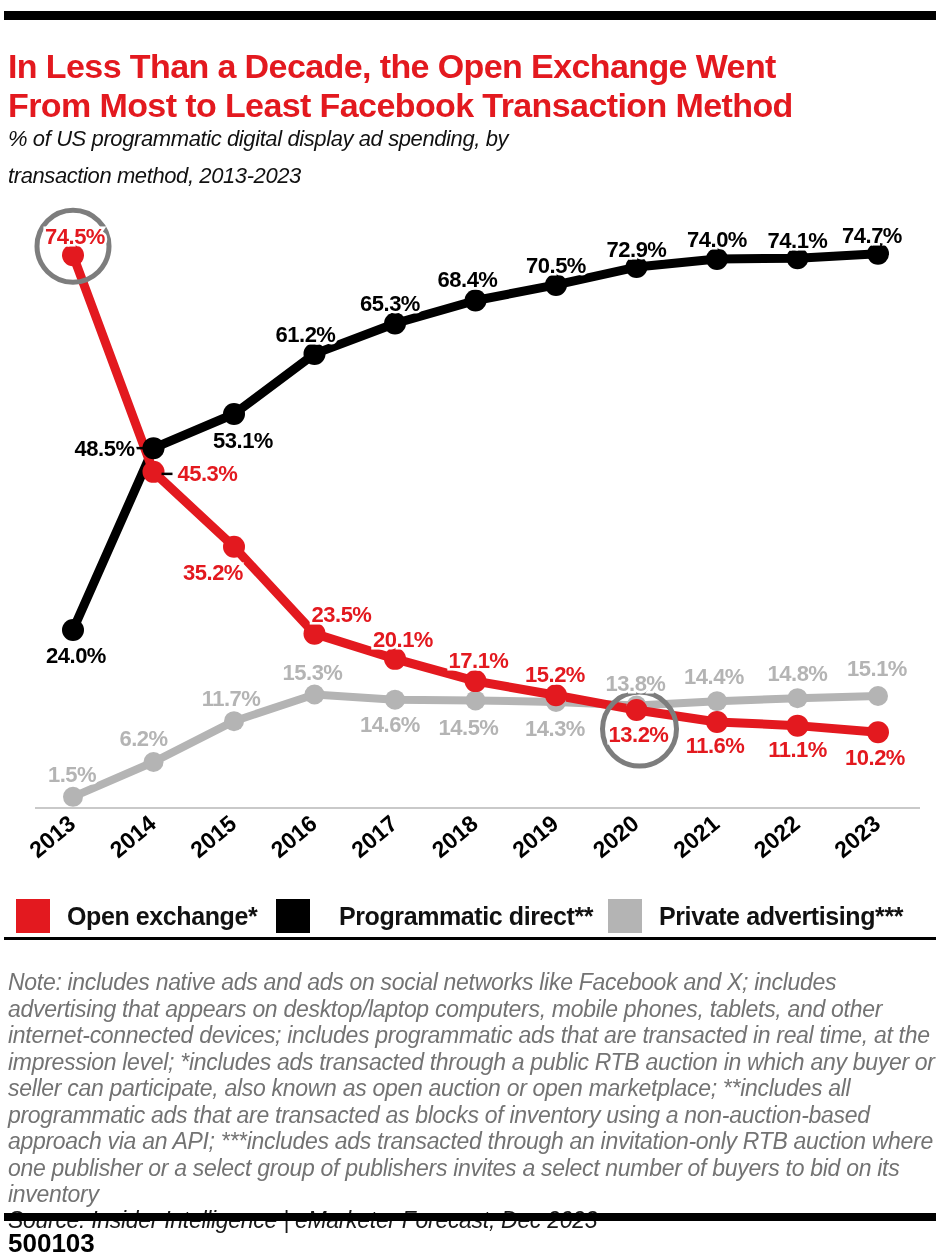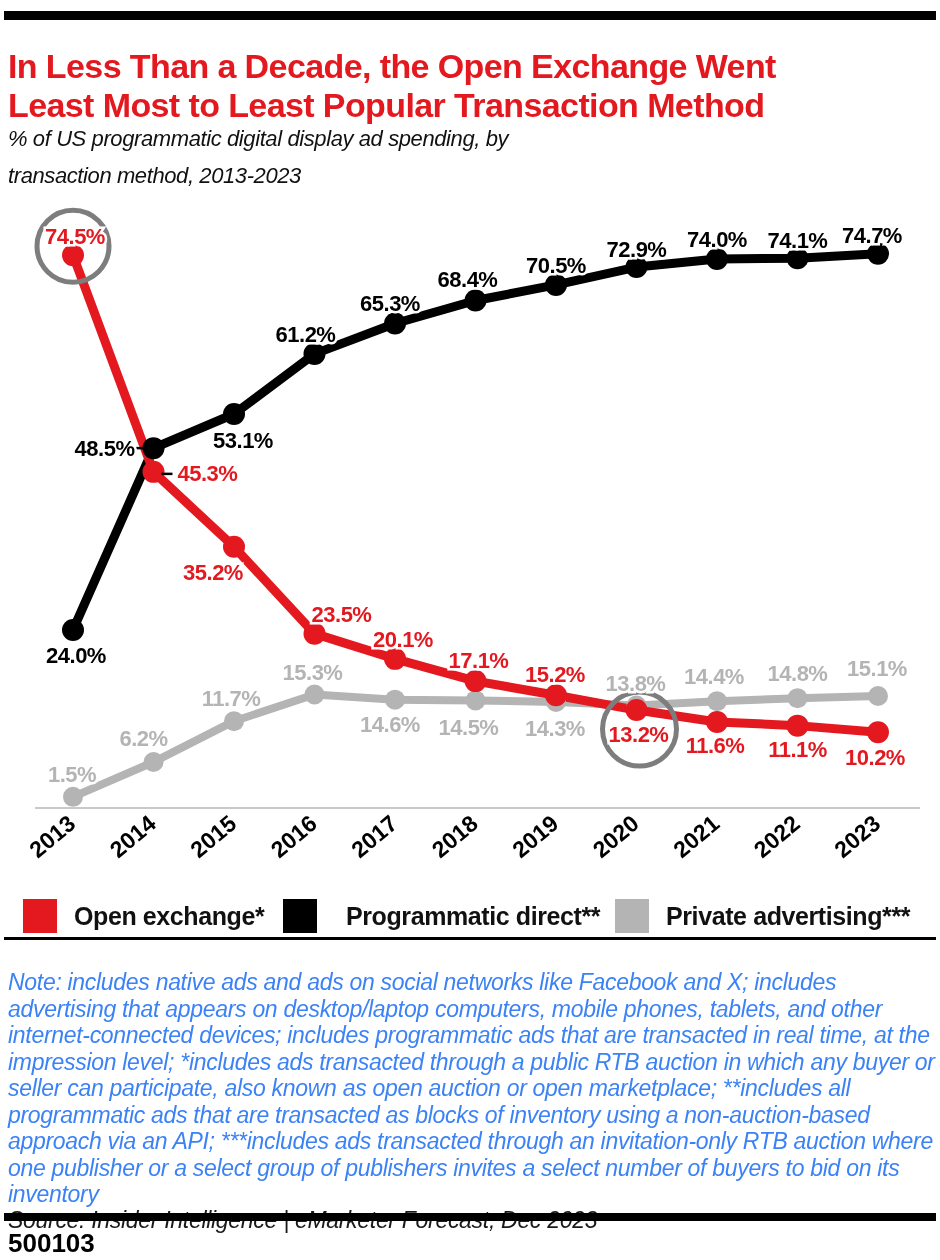--- a/index.html
+++ b/index.html
@@ -14,44 +14,44 @@
     position:absolute;left:8px;top:24px;width:928px;
     font-size:34px;line-height:39px;font-weight:bold;letter-spacing:-0.6px;
     color:#e3191f;white-space:pre-line;
   }
   .subtitle{
     position:absolute;left:8px;top:102px;width:928px;
     font-size:22px;line-height:37px;font-style:italic;font-weight:400;
     color:#111;white-space:pre-line;letter-spacing:-0.4px;
   }
   #chart-svg{position:absolute;left:0;top:0;width:940px;height:900px;}
-  .legend{position:absolute;left:15px;top:896px;width:784px;height:40px;}
+  .legend{position:absolute;left:8px;top:896px;width:784px;height:40px;}
   .legend-item{position:absolute;top:0;height:40px;display:flex;align-items:center;gap:17px;}
   .swatch{width:34px;height:34px;flex:0 0 auto;}
   .legend-label{font-size:25px;font-weight:bold;letter-spacing:-0.4px;white-space:nowrap;}
   .divider{position:absolute;left:4px;right:4px;top:937px;height:3px;background:#000;}
   .note{
     position:absolute;left:8px;top:946px;width:928px;
-    font-size:23px;line-height:26.5px;font-style:italic;color:#3b82f6;letter-spacing:-0.3px;
+    font-size:23px;line-height:26.5px;font-style:italic;color:#737373;letter-spacing:-0.3px;
   }
   .source{
     position:absolute;left:8px;top:1184px;width:928px;
     font-size:23px;font-style:italic;color:#1a1a1a;letter-spacing:-0.3px;white-space:nowrap;
   }
   .footer-id{position:absolute;left:8px;top:1228px;font-size:26px;font-weight:bold;color:#000;}
   .footer-brand{position:absolute;right:8px;top:1228px;font-size:26px;font-weight:bold;color:#000;white-space:nowrap;margin-top:40px;}
   .footer-brand .e-red{color:#e3191f;}
 </style>
 </head>
 <body>
 
 <div class="bar top"></div>
 
 <h1 class="title">In Less Than a Decade, the Open Exchange Went
-Least Most to Least Popular Transaction Method</h1>
+From Most to Least Facebook Transaction Method</h1>
 <h2 class="subtitle">% of US programmatic digital display ad spending, by
 transaction method, 2013-2023</h2>
 
 <svg id="chart-svg" viewBox="0 0 940 900" xmlns="http://www.w3.org/2000/svg">
     <line x1="35" y1="808" x2="920" y2="808" stroke="#c9c9c9" stroke-width="2"></line>
     <text transform="translate(77,826) rotate(-40)" text-anchor="end" font-size="23" font-weight="bold" fill="#000">2013</text>
     <text transform="translate(157.5,826) rotate(-40)" text-anchor="end" font-size="23" font-weight="bold" fill="#000">2014</text>
     <text transform="translate(238,826) rotate(-40)" text-anchor="end" font-size="23" font-weight="bold" fill="#000">2015</text>
     <text transform="translate(318.5,826) rotate(-40)" text-anchor="end" font-size="23" font-weight="bold" fill="#000">2016</text>
     <text transform="translate(399,826) rotate(-40)" text-anchor="end" font-size="23" font-weight="bold" fill="#000">2017</text>

